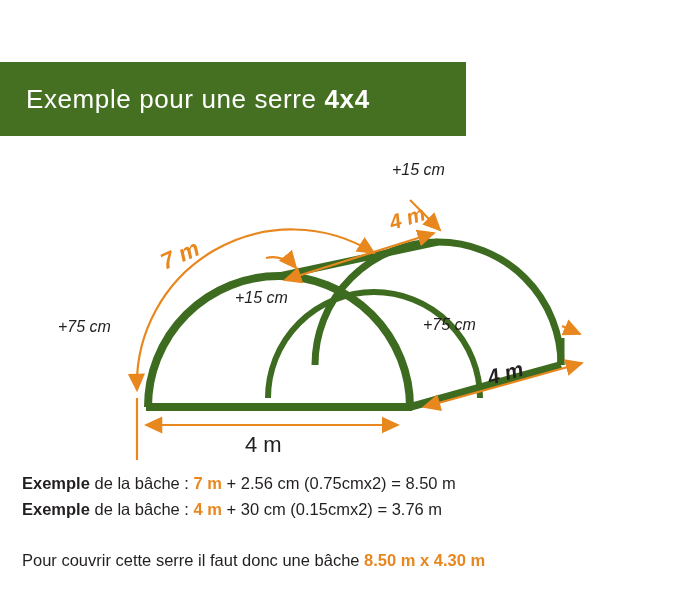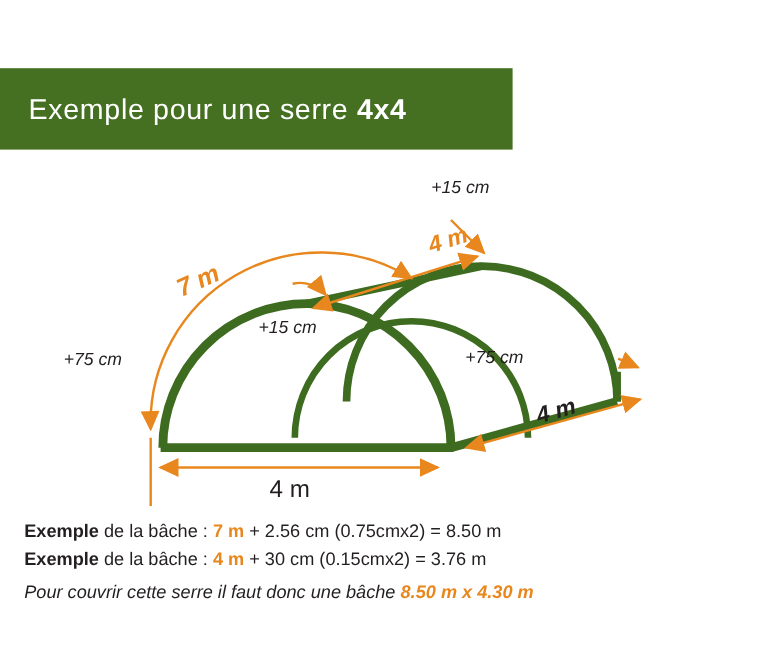--- a/index.html
+++ b/index.html
@@ -63,22 +63,21 @@
     width: 700px;
   }
   .cap-line {
     font-size: 16.5px;
     color: #231f20;
     padding-left: 22px;
     line-height: 26px;
     white-space: pre;
   }
   .cap-line.spaced {
-    margin-top: 4px;
-    font-style: italic;
+    margin-top: 25px;
   }
   .cap-line b {
     font-weight: 700;
   }
   .orange {
     color: #e8871e;
     font-weight: 700;
   }
 </style>
 </head>

